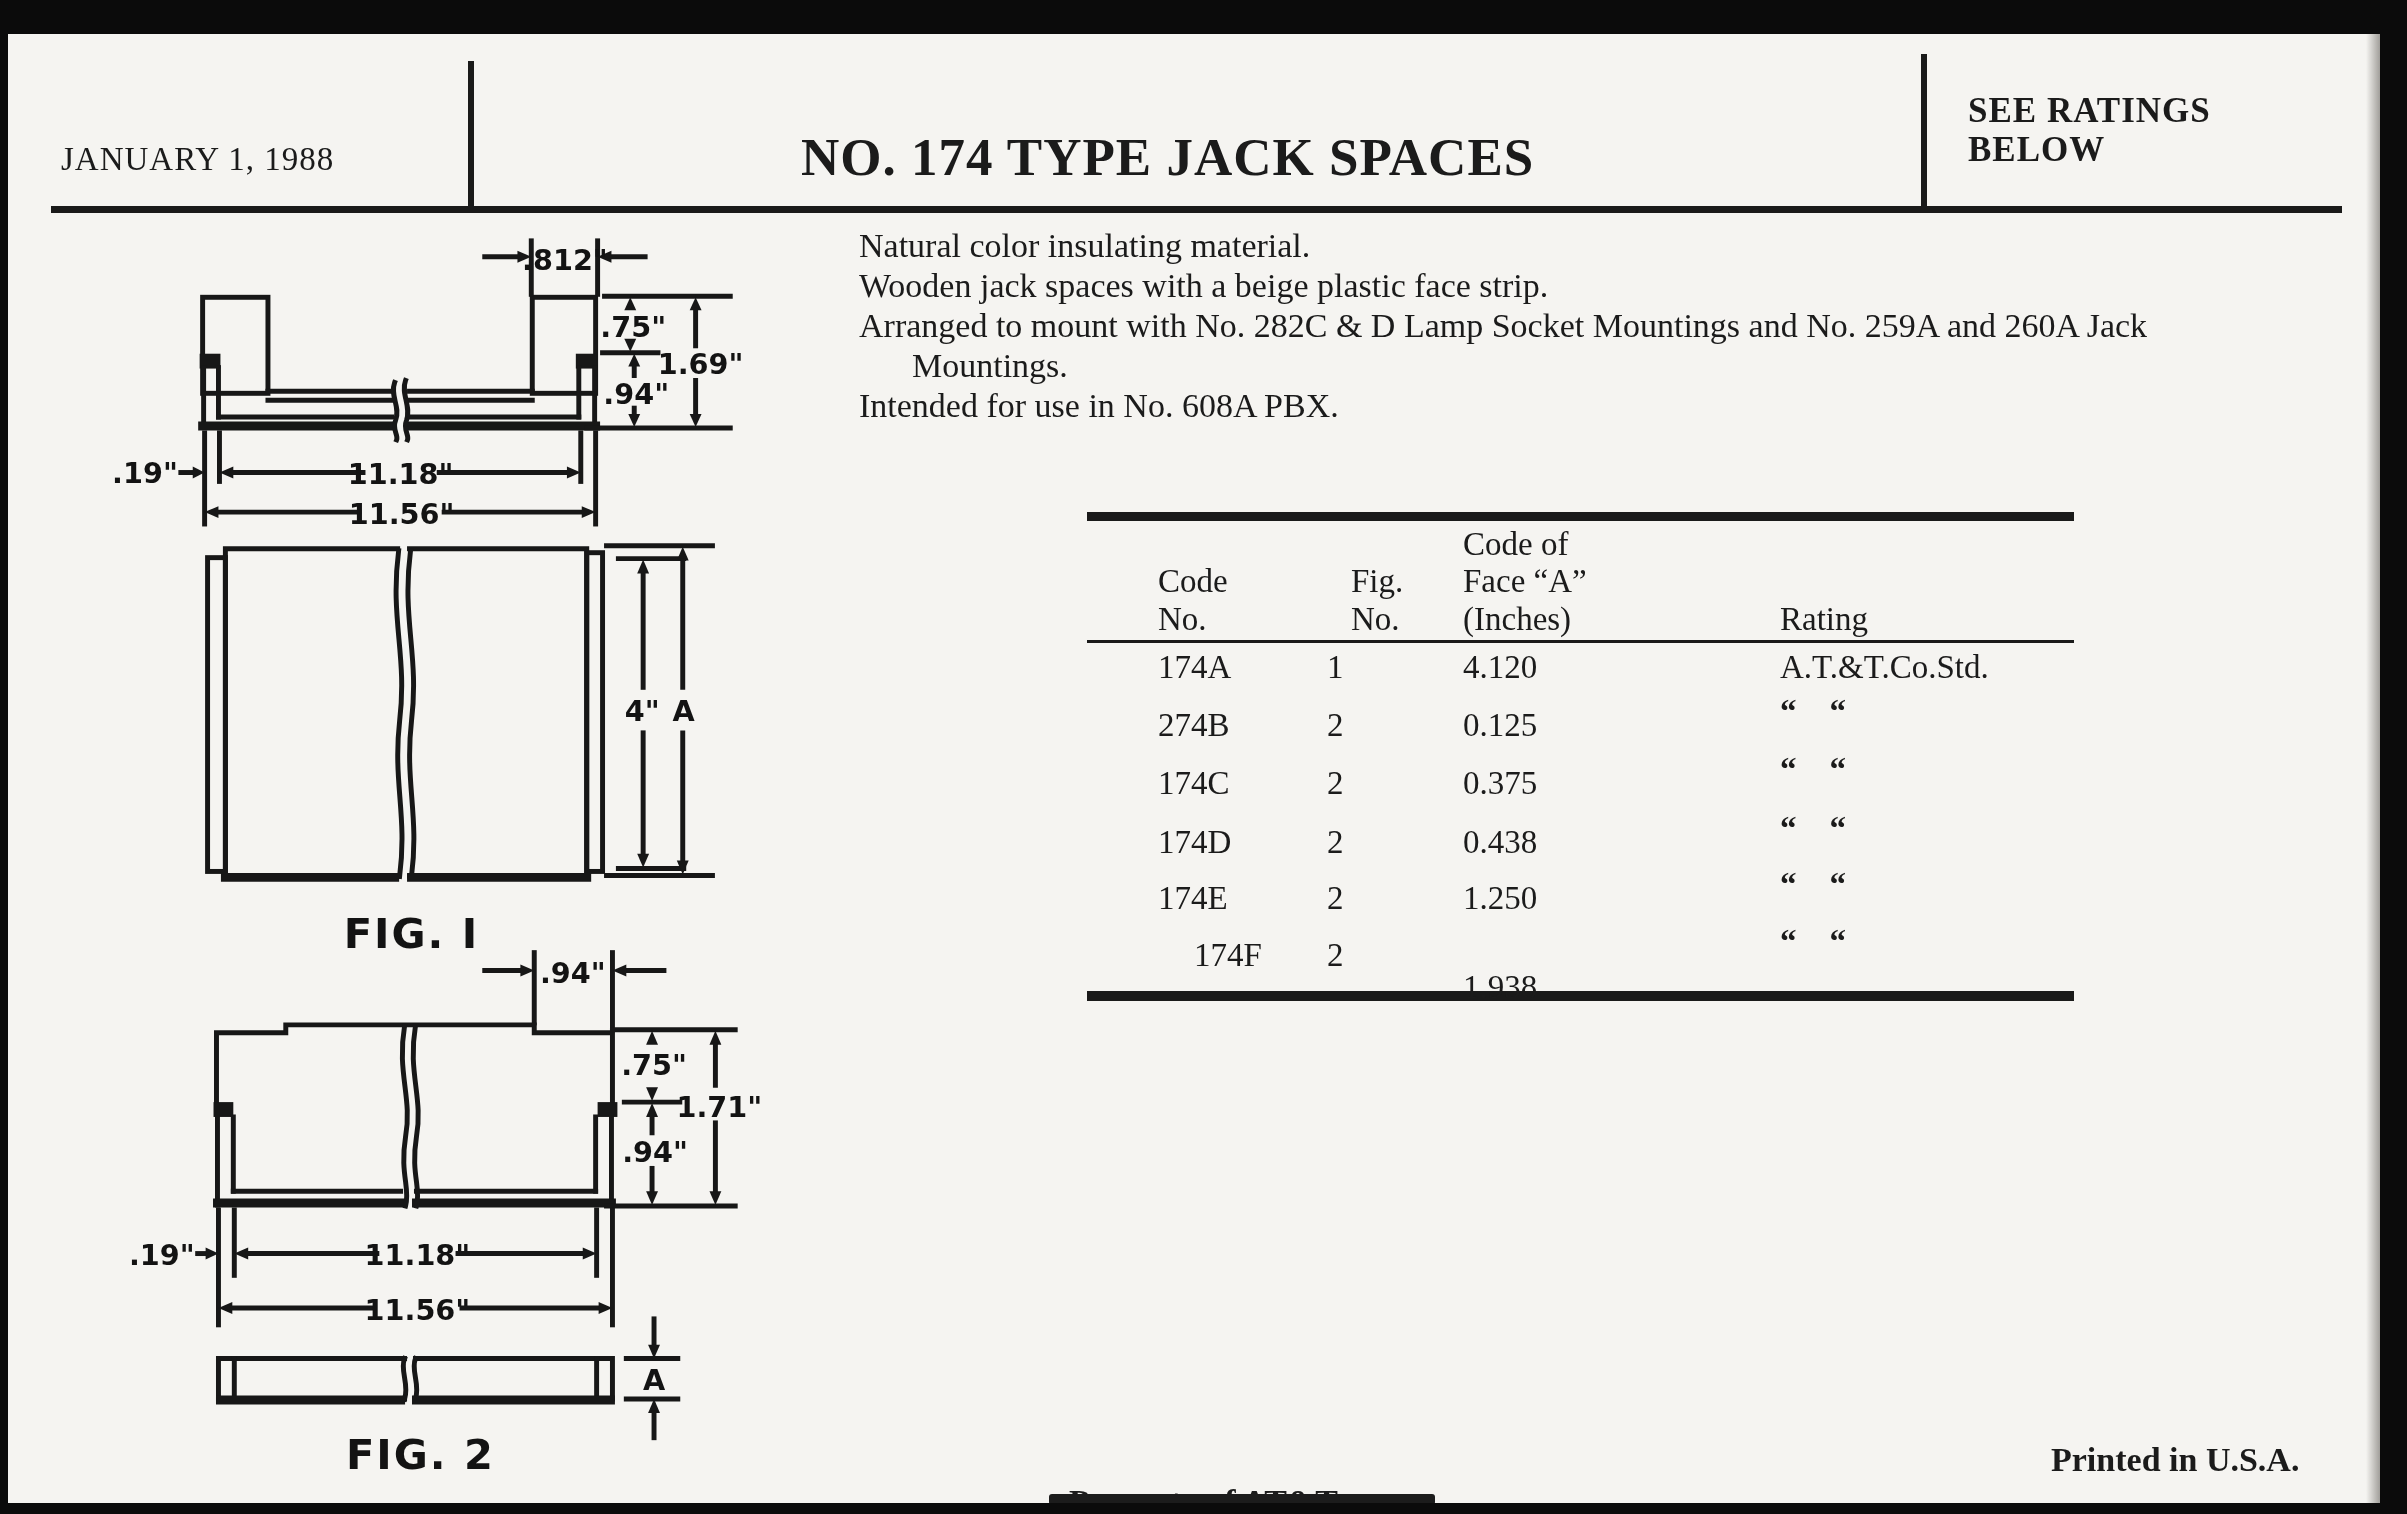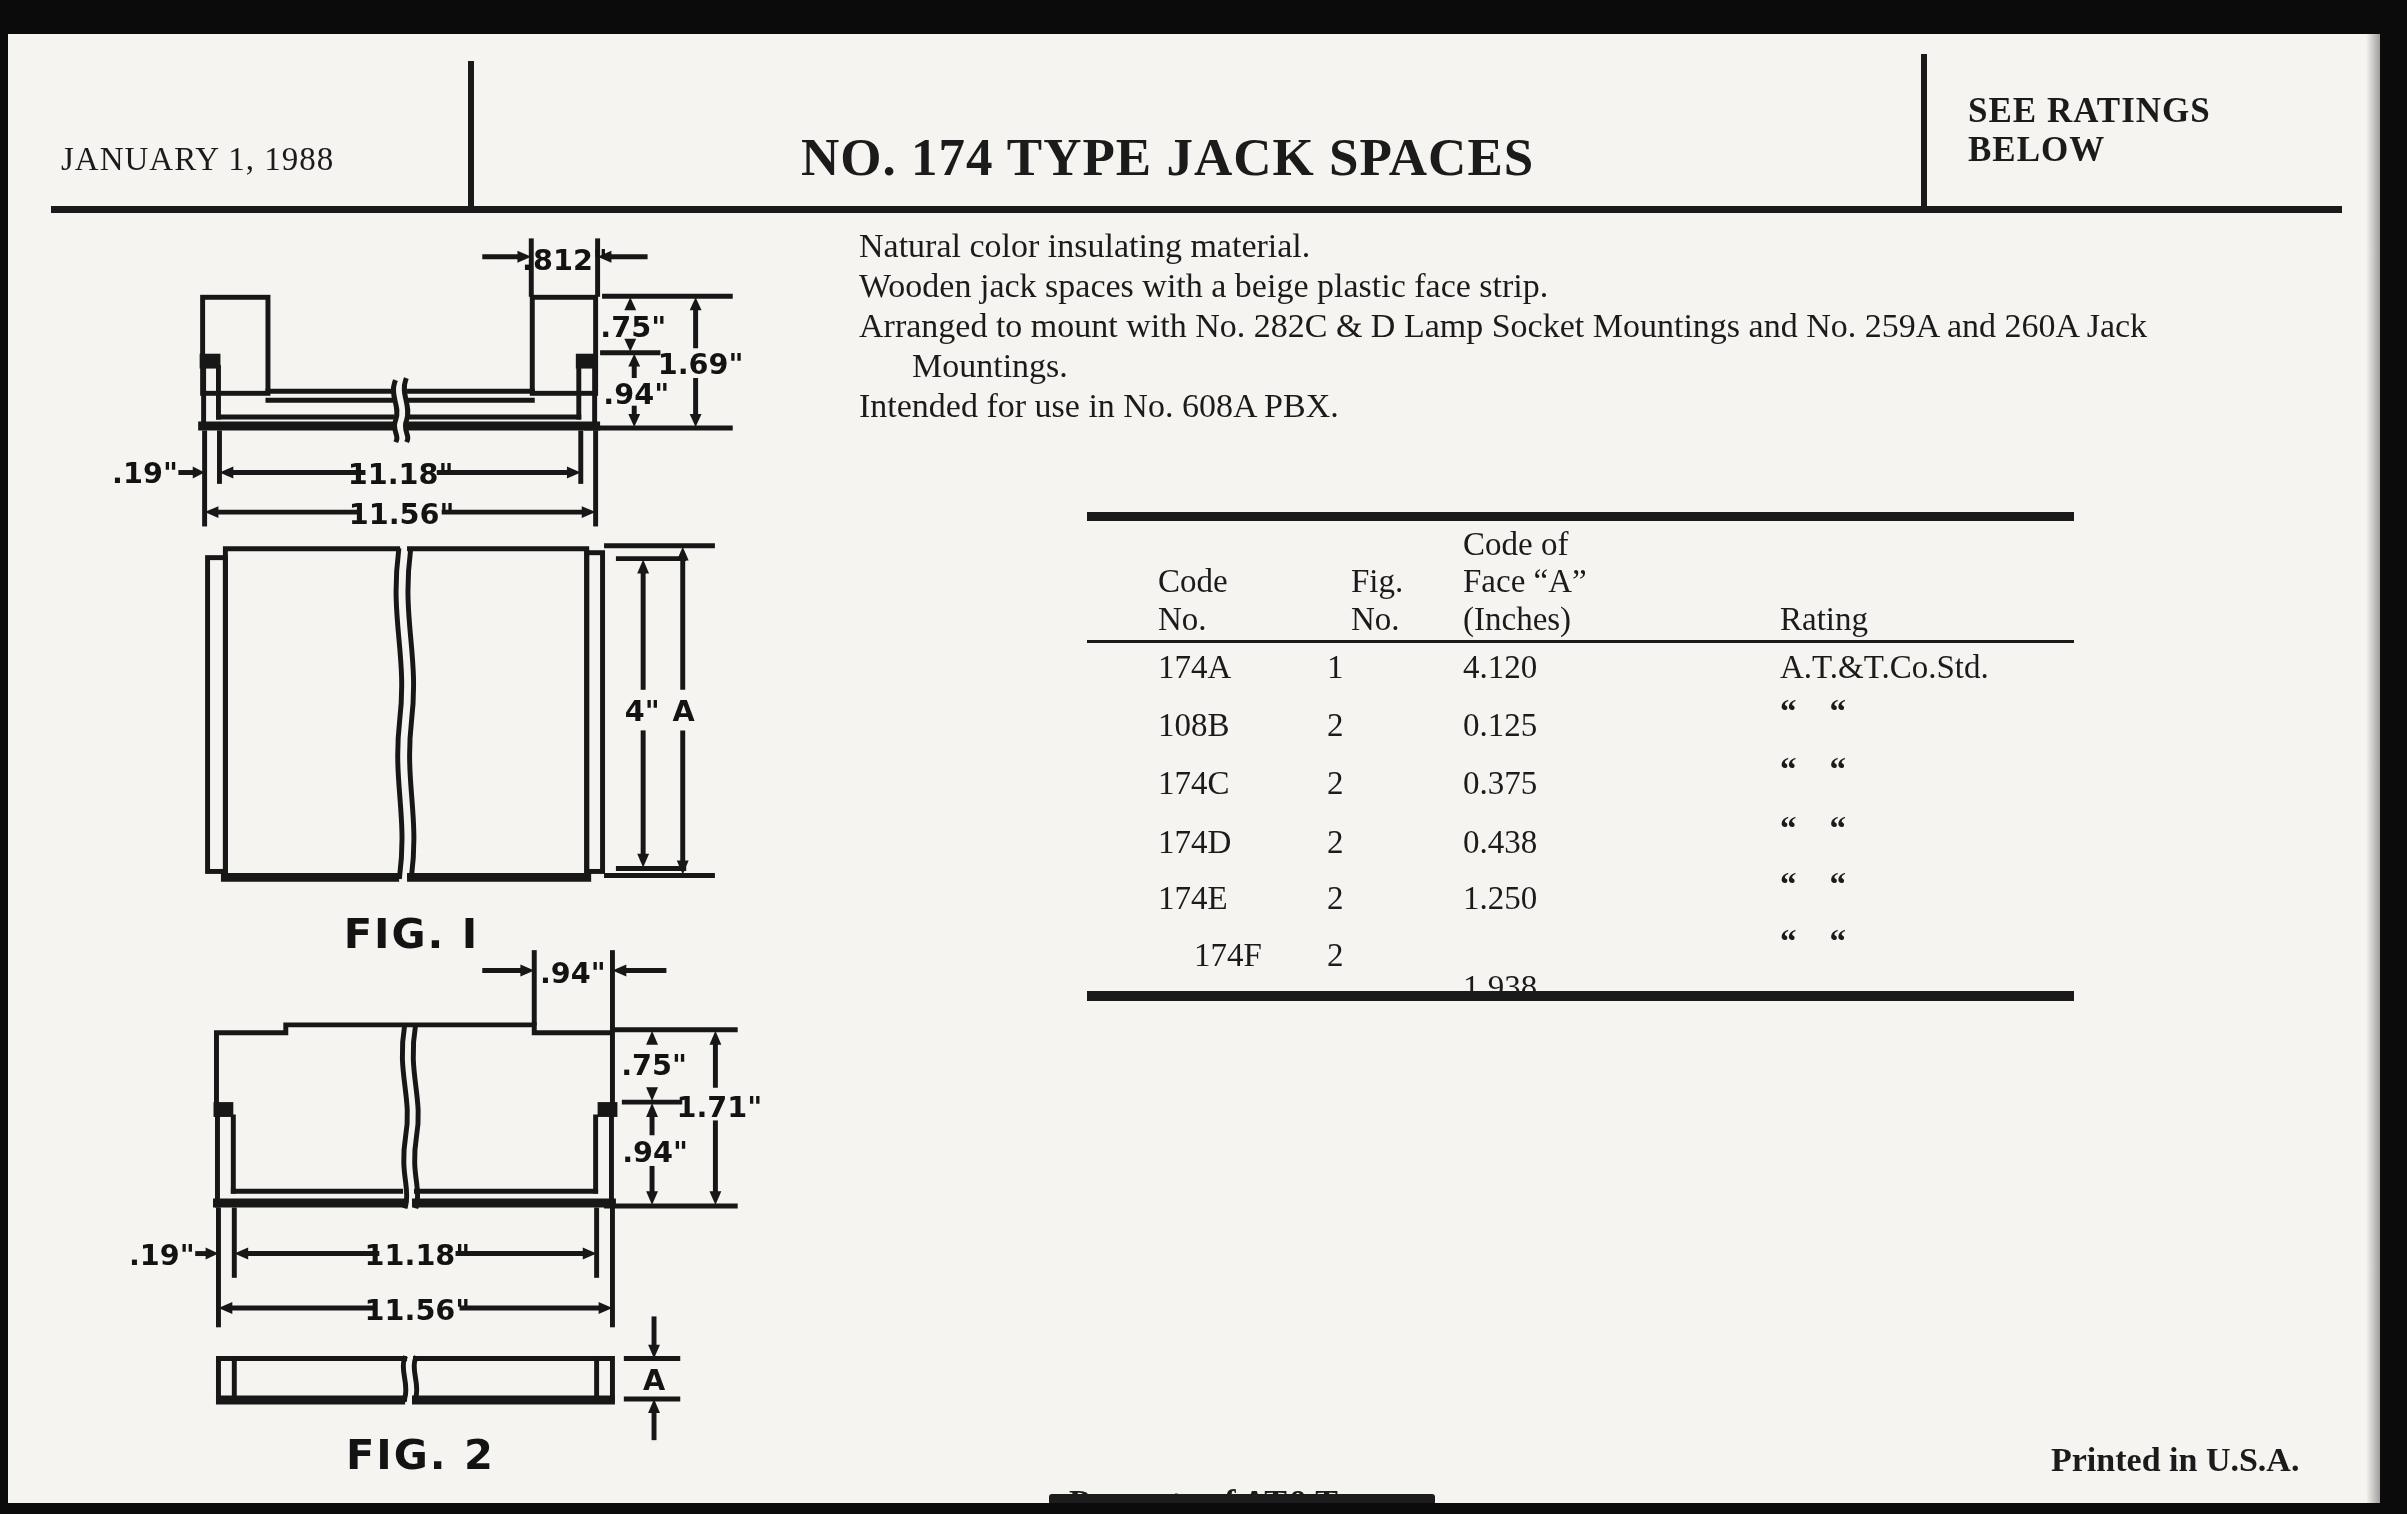--- a/index.html
+++ b/index.html
@@ -68,21 +68,21 @@
     <div class="tc center" style="left:1463px;top:526px;width:257px;">Code of</div>
     <div class="tc center" style="left:1463px;top:563px;width:257px;">Face “A”</div>
     <div class="tc center" style="left:1463px;top:601px;width:257px;">(Inches)</div>
     <div class="tc center" style="left:1780px;top:601px;width:208px;">Rating</div>
 
     <div class="tc" style="left:1158px;top:649px;">174A</div>
     <div class="tc center" style="left:1327px;top:649px;width:99px;">1</div>
     <div class="tc center" style="left:1463px;top:649px;width:257px;">4.120</div>
     <div class="tc center" style="left:1780px;top:649px;width:248px;">A.T.&amp;T.Co.Std.</div>
 
-    <div class="tc" style="left:1158px;top:707px;">108B</div>
+    <div class="tc" style="left:1158px;top:707px;">274B</div>
     <div class="tc center" style="left:1327px;top:707px;width:99px;">2</div>
     <div class="tc center" style="left:1463px;top:707px;width:257px;">0.125</div>
     <div class="tc center ditto" style="left:1780px;top:693px;width:248px;">“    “</div>
 
     <div class="tc" style="left:1158px;top:765px;">174C</div>
     <div class="tc center" style="left:1327px;top:765px;width:99px;">2</div>
     <div class="tc center" style="left:1463px;top:765px;width:257px;">0.375</div>
     <div class="tc center ditto" style="left:1780px;top:751px;width:248px;">“    “</div>
 
     <div class="tc" style="left:1158px;top:824px;">174D</div>

